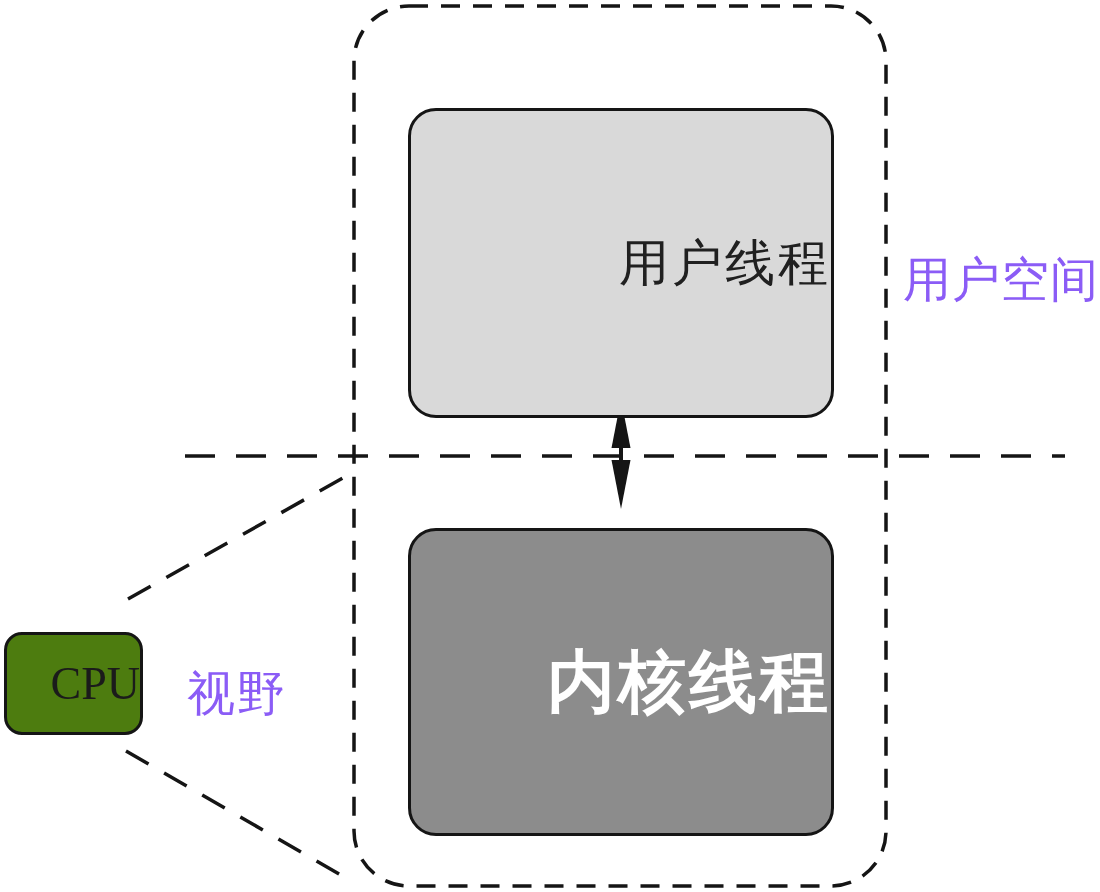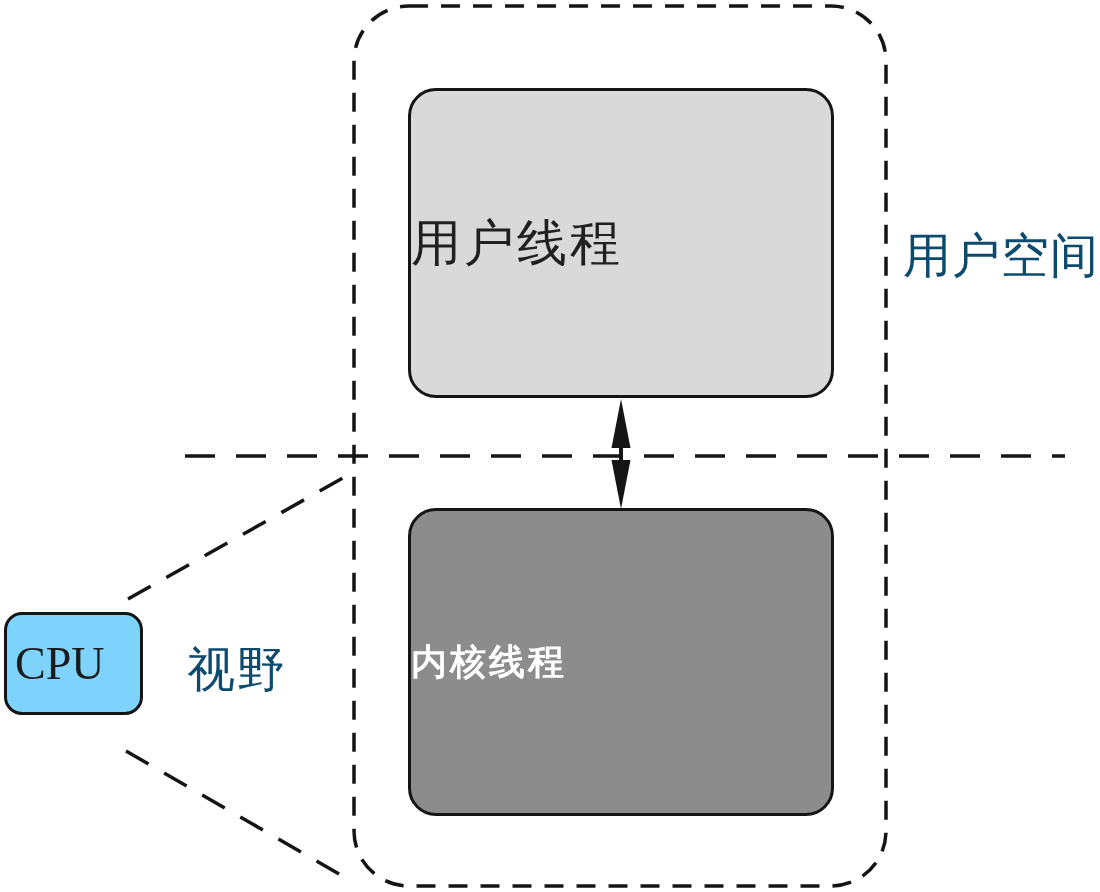--- a/index.html
+++ b/index.html
@@ -21,64 +21,66 @@
     top: 0;
     width: 1100px;
     height: 892px;
   }
   .node {
     position: absolute;
     box-sizing: border-box;
     border: 3px solid #151515;
     display: flex;
     align-items: center;
-    justify-content: flex-start;
+    justify-content: flex-end;
     text-align: center;
+    margin-top: 20px;
   }
   .user-thread {
     left: 408px;
     top: 88px;
     width: 426px;
     height: 310px;
     border-radius: 28px;
     background: #d9d9d9;
     color: #202020;
     font-size: 50px;
     letter-spacing: 3px;
   }
   .kernel-thread {
     left: 408px;
     top: 508px;
     width: 426px;
     height: 308px;
     border-radius: 28px;
     background: #8c8c8c;
     color: #ffffff;
-    font-size: 36px;
+    font-size: 68px;
     font-weight: bold;
     letter-spacing: 3px;
   }
   .cpu-box {
     left: 4px;
     top: 612px;
     width: 139px;
     height: 103px;
     border-radius: 18px;
     border-width: 3.5px;
-    background: #7dd3fc;
+    background: #4d7c0f;
     color: #1b1b1b;
     font-size: 46px;
     padding-left: 8px;
   }
   .txt-label {
     position: absolute;
-    color: #0c4a6e;
+    color: #8b5cf6;
     font-size: 48px;
     white-space: nowrap;
     line-height: 1.1;
+    margin-top: 24px;
   }
   .binding-label {
     left: 646px;
     top: 426px;
     font-size: 50px;
     background: #ffffff;
     padding: 0 4px 0 2px;
     letter-spacing: 2px;
   }
   .user-space-label {

